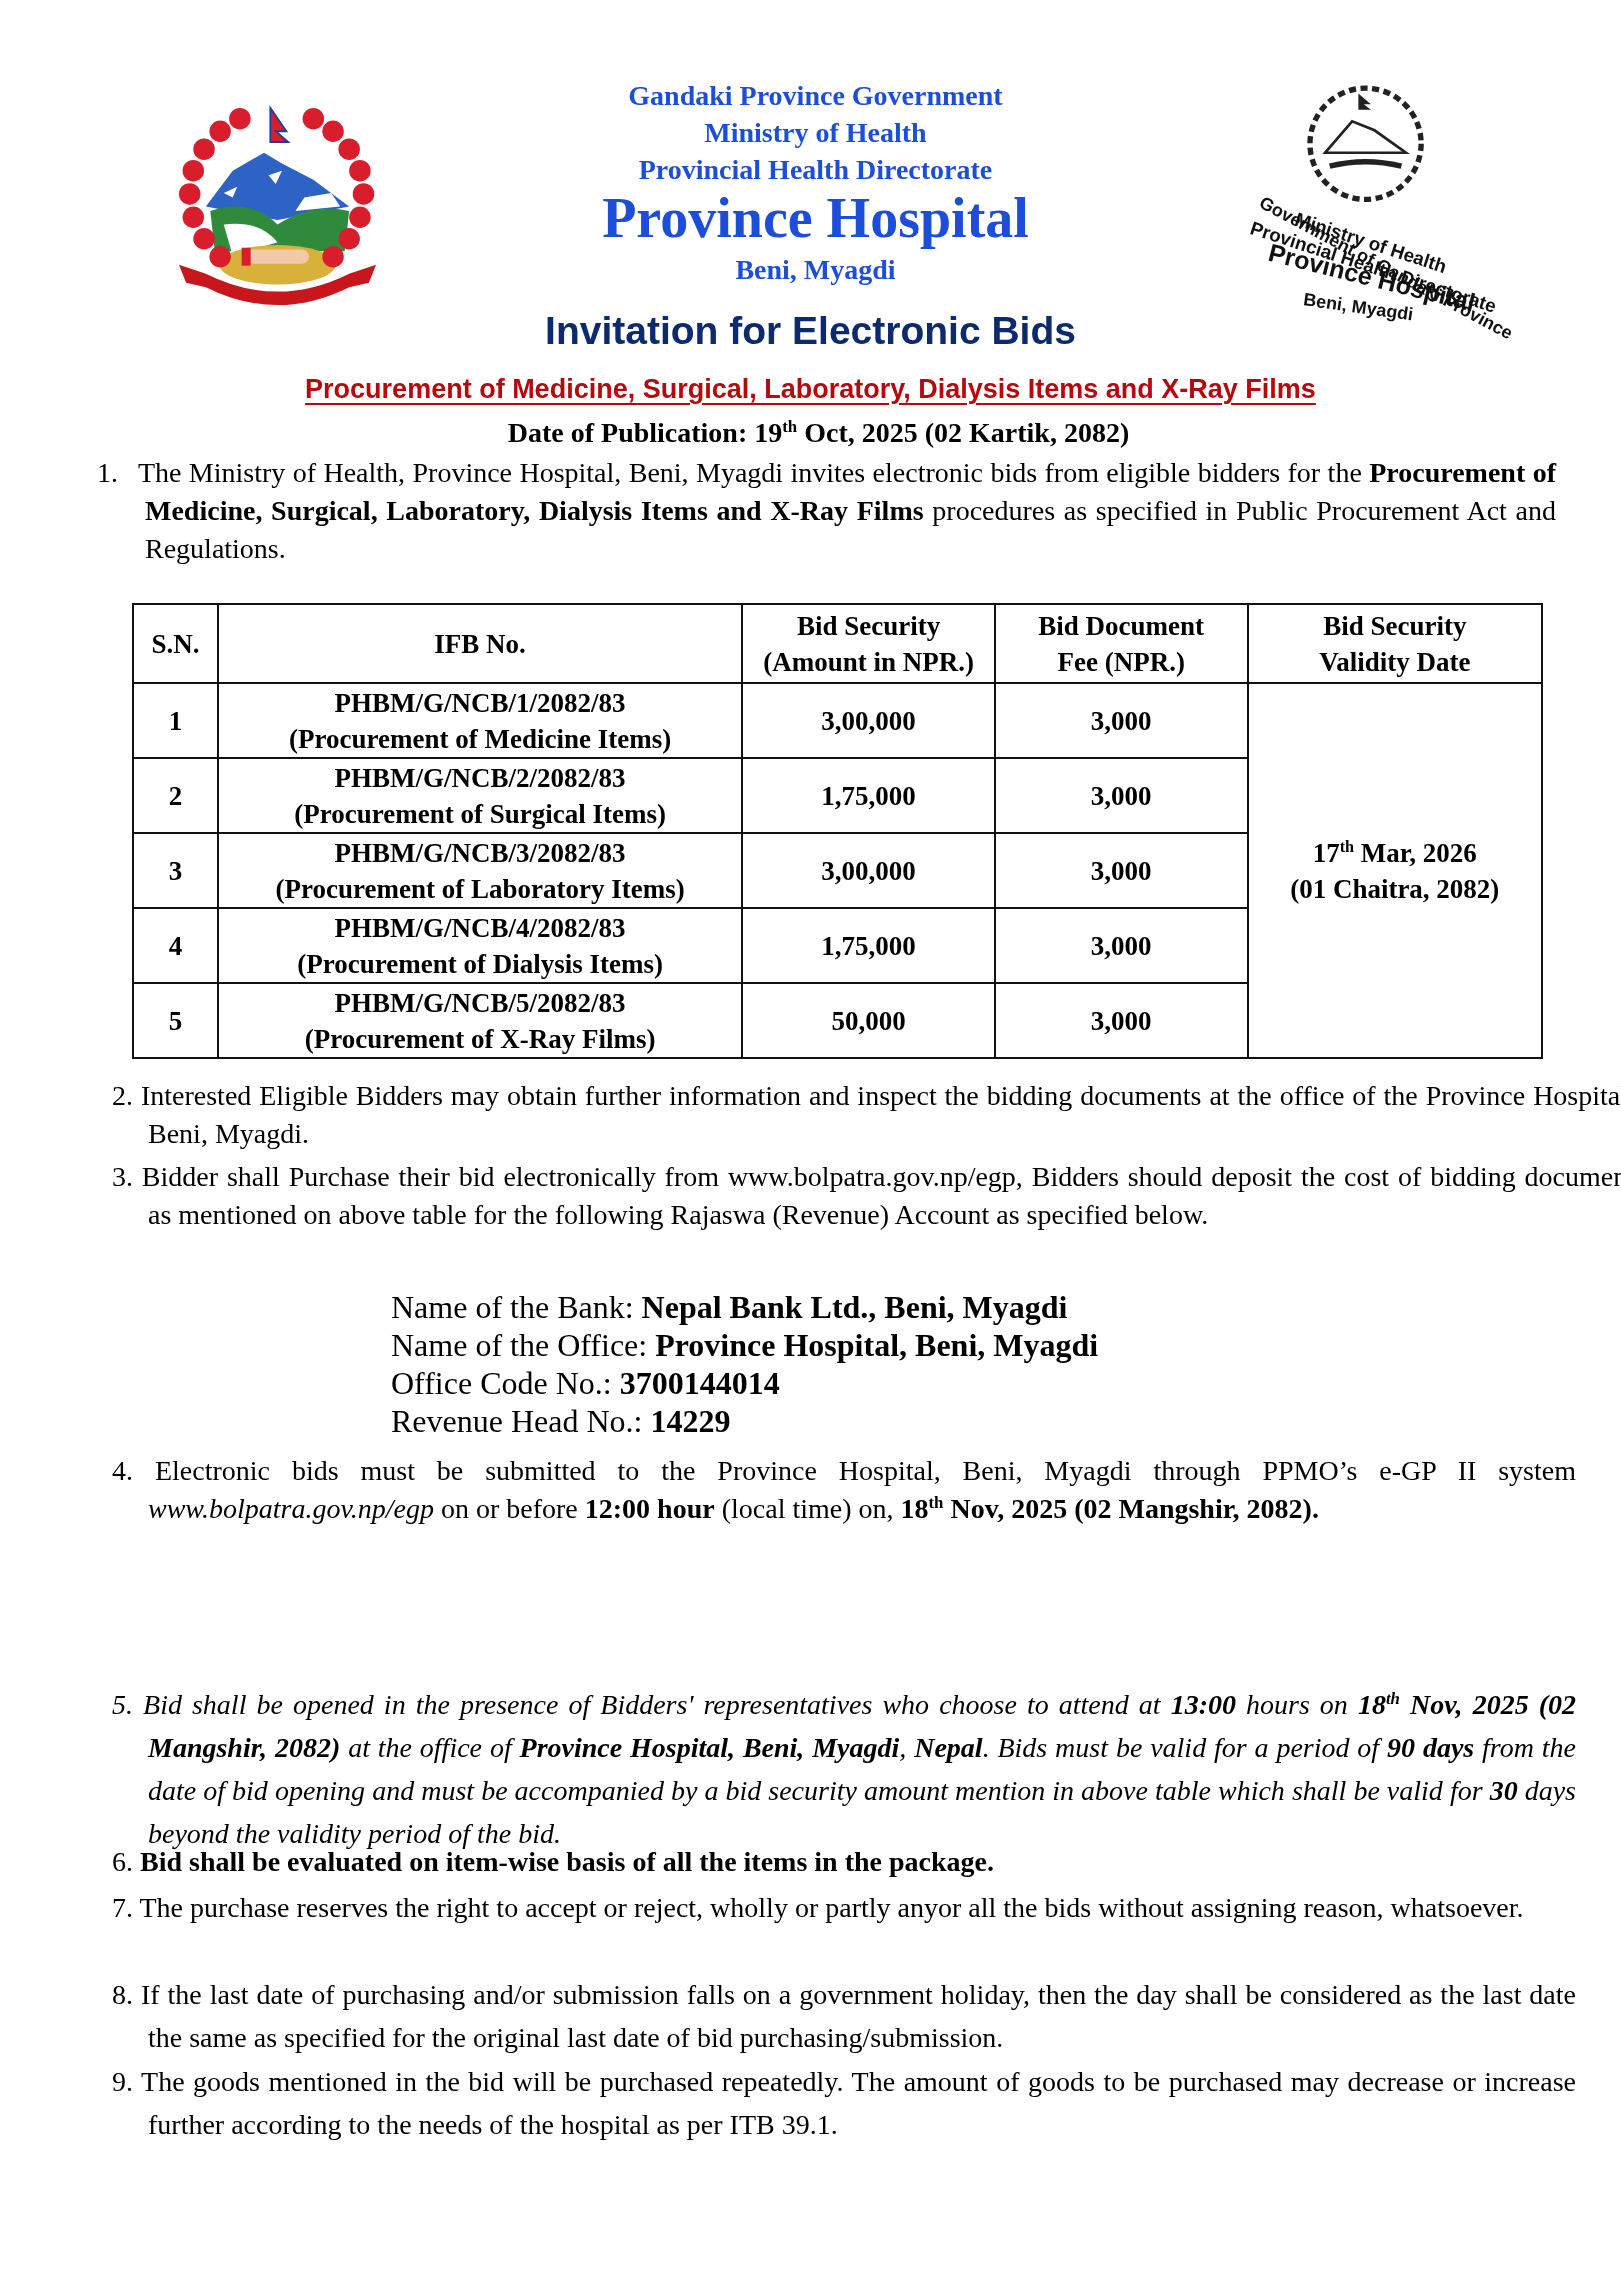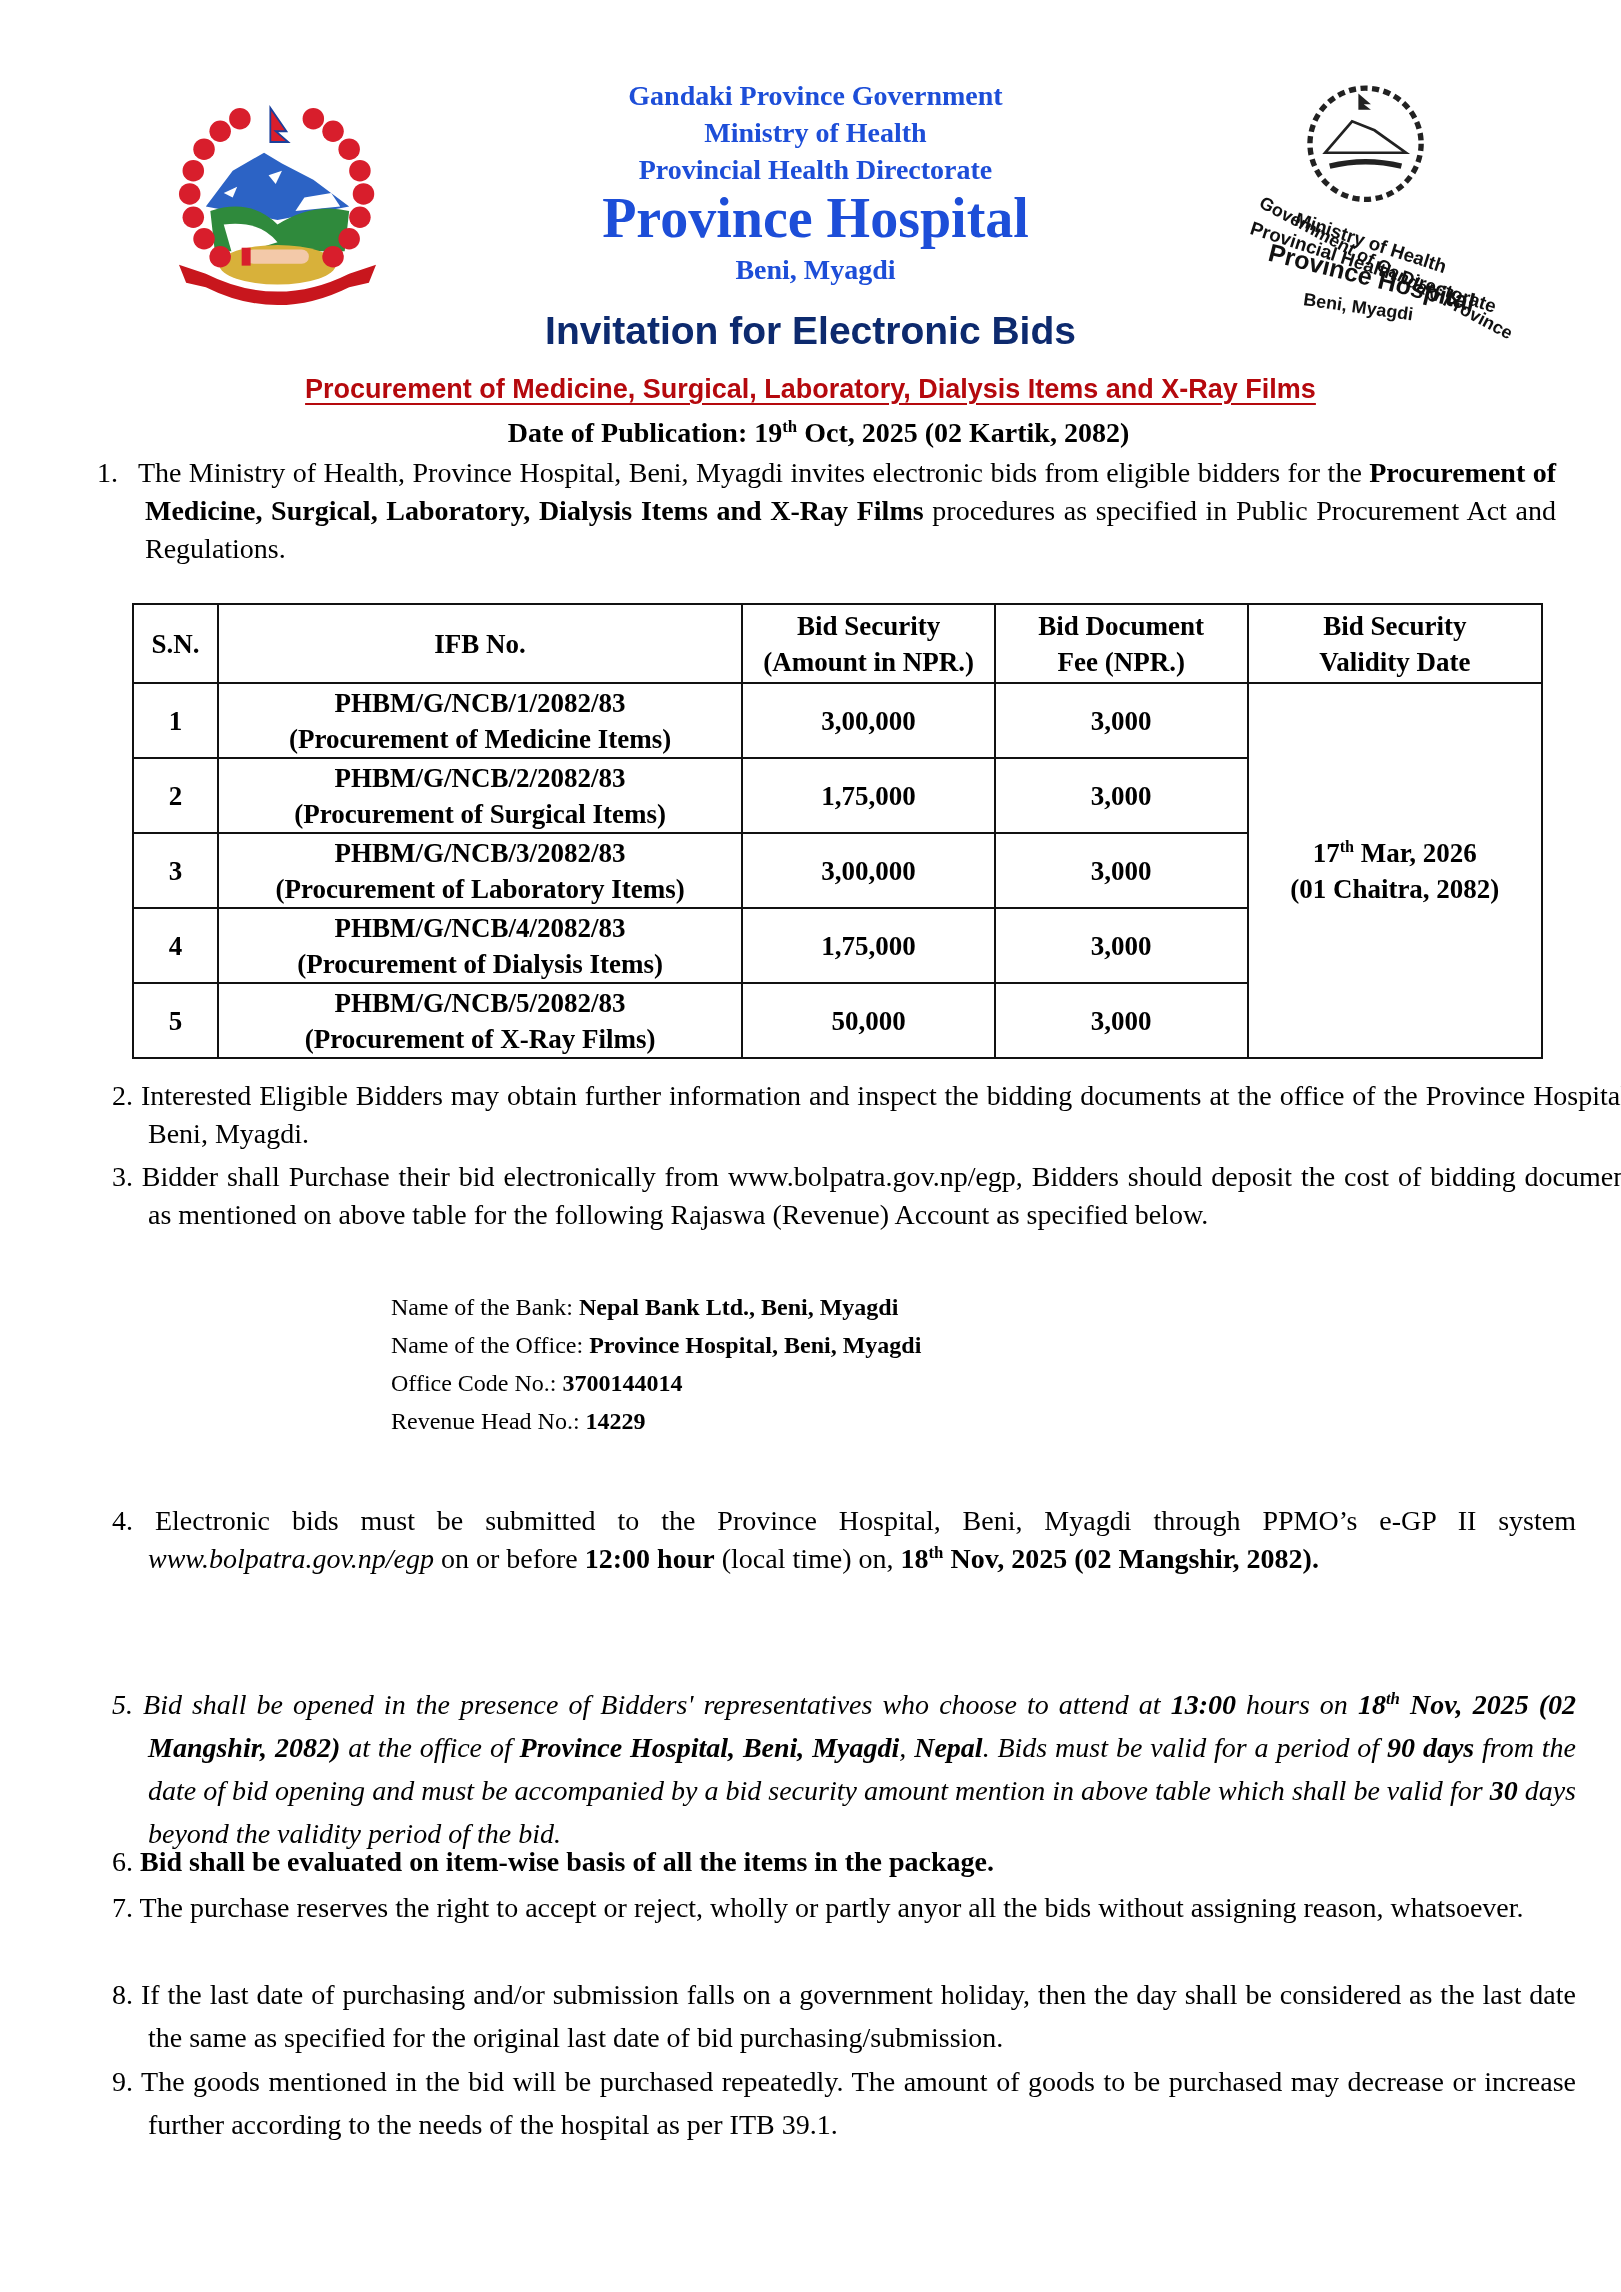--- a/index.html
+++ b/index.html
@@ -19,21 +19,21 @@
   .para .num { display: inline-block; }
   .hang { padding-left: 48px; text-indent: -48px; }
   .hang2 { padding-left: 49px; text-indent: -36px; }
   table.ifb { position: absolute; left: 132px; top: 603px; width: 1411px; border-collapse: collapse;
               font-weight: bold; font-size: 27px; line-height: 36px; }
   table.ifb td, table.ifb th { border: 2.2px solid #111; padding: 0 9px; vertical-align: middle; }
   table.ifb th { text-align: center; height: 77px; font-weight: bold; }
   table.ifb td { height: 73px; }
   td.c { text-align: center; }
   td.l { text-align: center; }
-  .bank { left: 391px; top: 1288px; font-size: 24px; line-height: 38px; }
+  .bank { left: 391px; top: 1288px; font-size: 32px; line-height: 38px; }
   .bank b { font-weight: bold; }
 </style>
 </head>
 <body>
 
 <div class="abs emblem">
   <svg width="215" height="215" viewBox="0 0 240 240">
 
     <polygon points="112,10 112,48 132,48 118,36 130,36 112,10" fill="#d81e2c" stroke="#1b3f9a" stroke-width="2"></polygon>
 
@@ -166,21 +166,21 @@
   <span>3.</span> <span>Bidder shall Purchase their bid electronically from www.bolpatra.gov.np/egp, Bidders should deposit the cost of bidding document as mentioned on above table for the following Rajaswa (Revenue) Account as specified below.</span>
 </div>
 
 <div class="abs bank">
   <div><span>Name of the Bank: </span><b>Nepal Bank Ltd., Beni, Myagdi</b></div>
   <div><span>Name of the Office: </span><b>Province Hospital, Beni, Myagdi</b></div>
   <div><span>Office Code No.: </span><b>3700144014</b></div>
   <div><span>Revenue Head No.: </span><b>14229</b></div>
 </div>
 
-<div class="abs para hang2" style="top:1502px;width:1428px;">
+<div class="abs para hang2" style="top:1452px;width:1428px;">
   <span>4.</span> <span>Electronic bids must be submitted to the Province Hospital, Beni, Myagdi through PPMO’s e-GP II system </span><i>www.bolpatra.gov.np/egp</i><span> on or before </span><b>12:00 hour</b><span> (local time) on, </span><b><span>18</span><sup>th</sup><span> Nov, 2025 (02 Mangshir, 2082).</span></b>
 </div>
 
 <div class="abs para hang2" style="top:1683px;width:1428px;line-height:43px;font-style:italic;">
   <span>5.</span> <span>Bid shall be opened in the presence of Bidders' representatives who choose to attend at </span><b>13:00</b><span> hours on </span><b><span>18</span><sup>th</sup><span> Nov, 2025 (02 Mangshir, 2082)</span></b><span> at the office of </span><b>Province Hospital, Beni, Myagdi</b><span>, </span><b>Nepal</b><span>. Bids must be valid for a period of </span><b>90 days</b><span> from the date of bid opening and must be accompanied by a bid security amount mention in above table which shall be valid for </span><b>30</b><span> days beyond the validity period of the bid.</span>
 </div>
 
 <div class="abs para hang2" style="top:1843px;">
   <span>6.</span> <b>Bid shall be evaluated on item-wise basis of all the items in the package.</b>
 </div>

